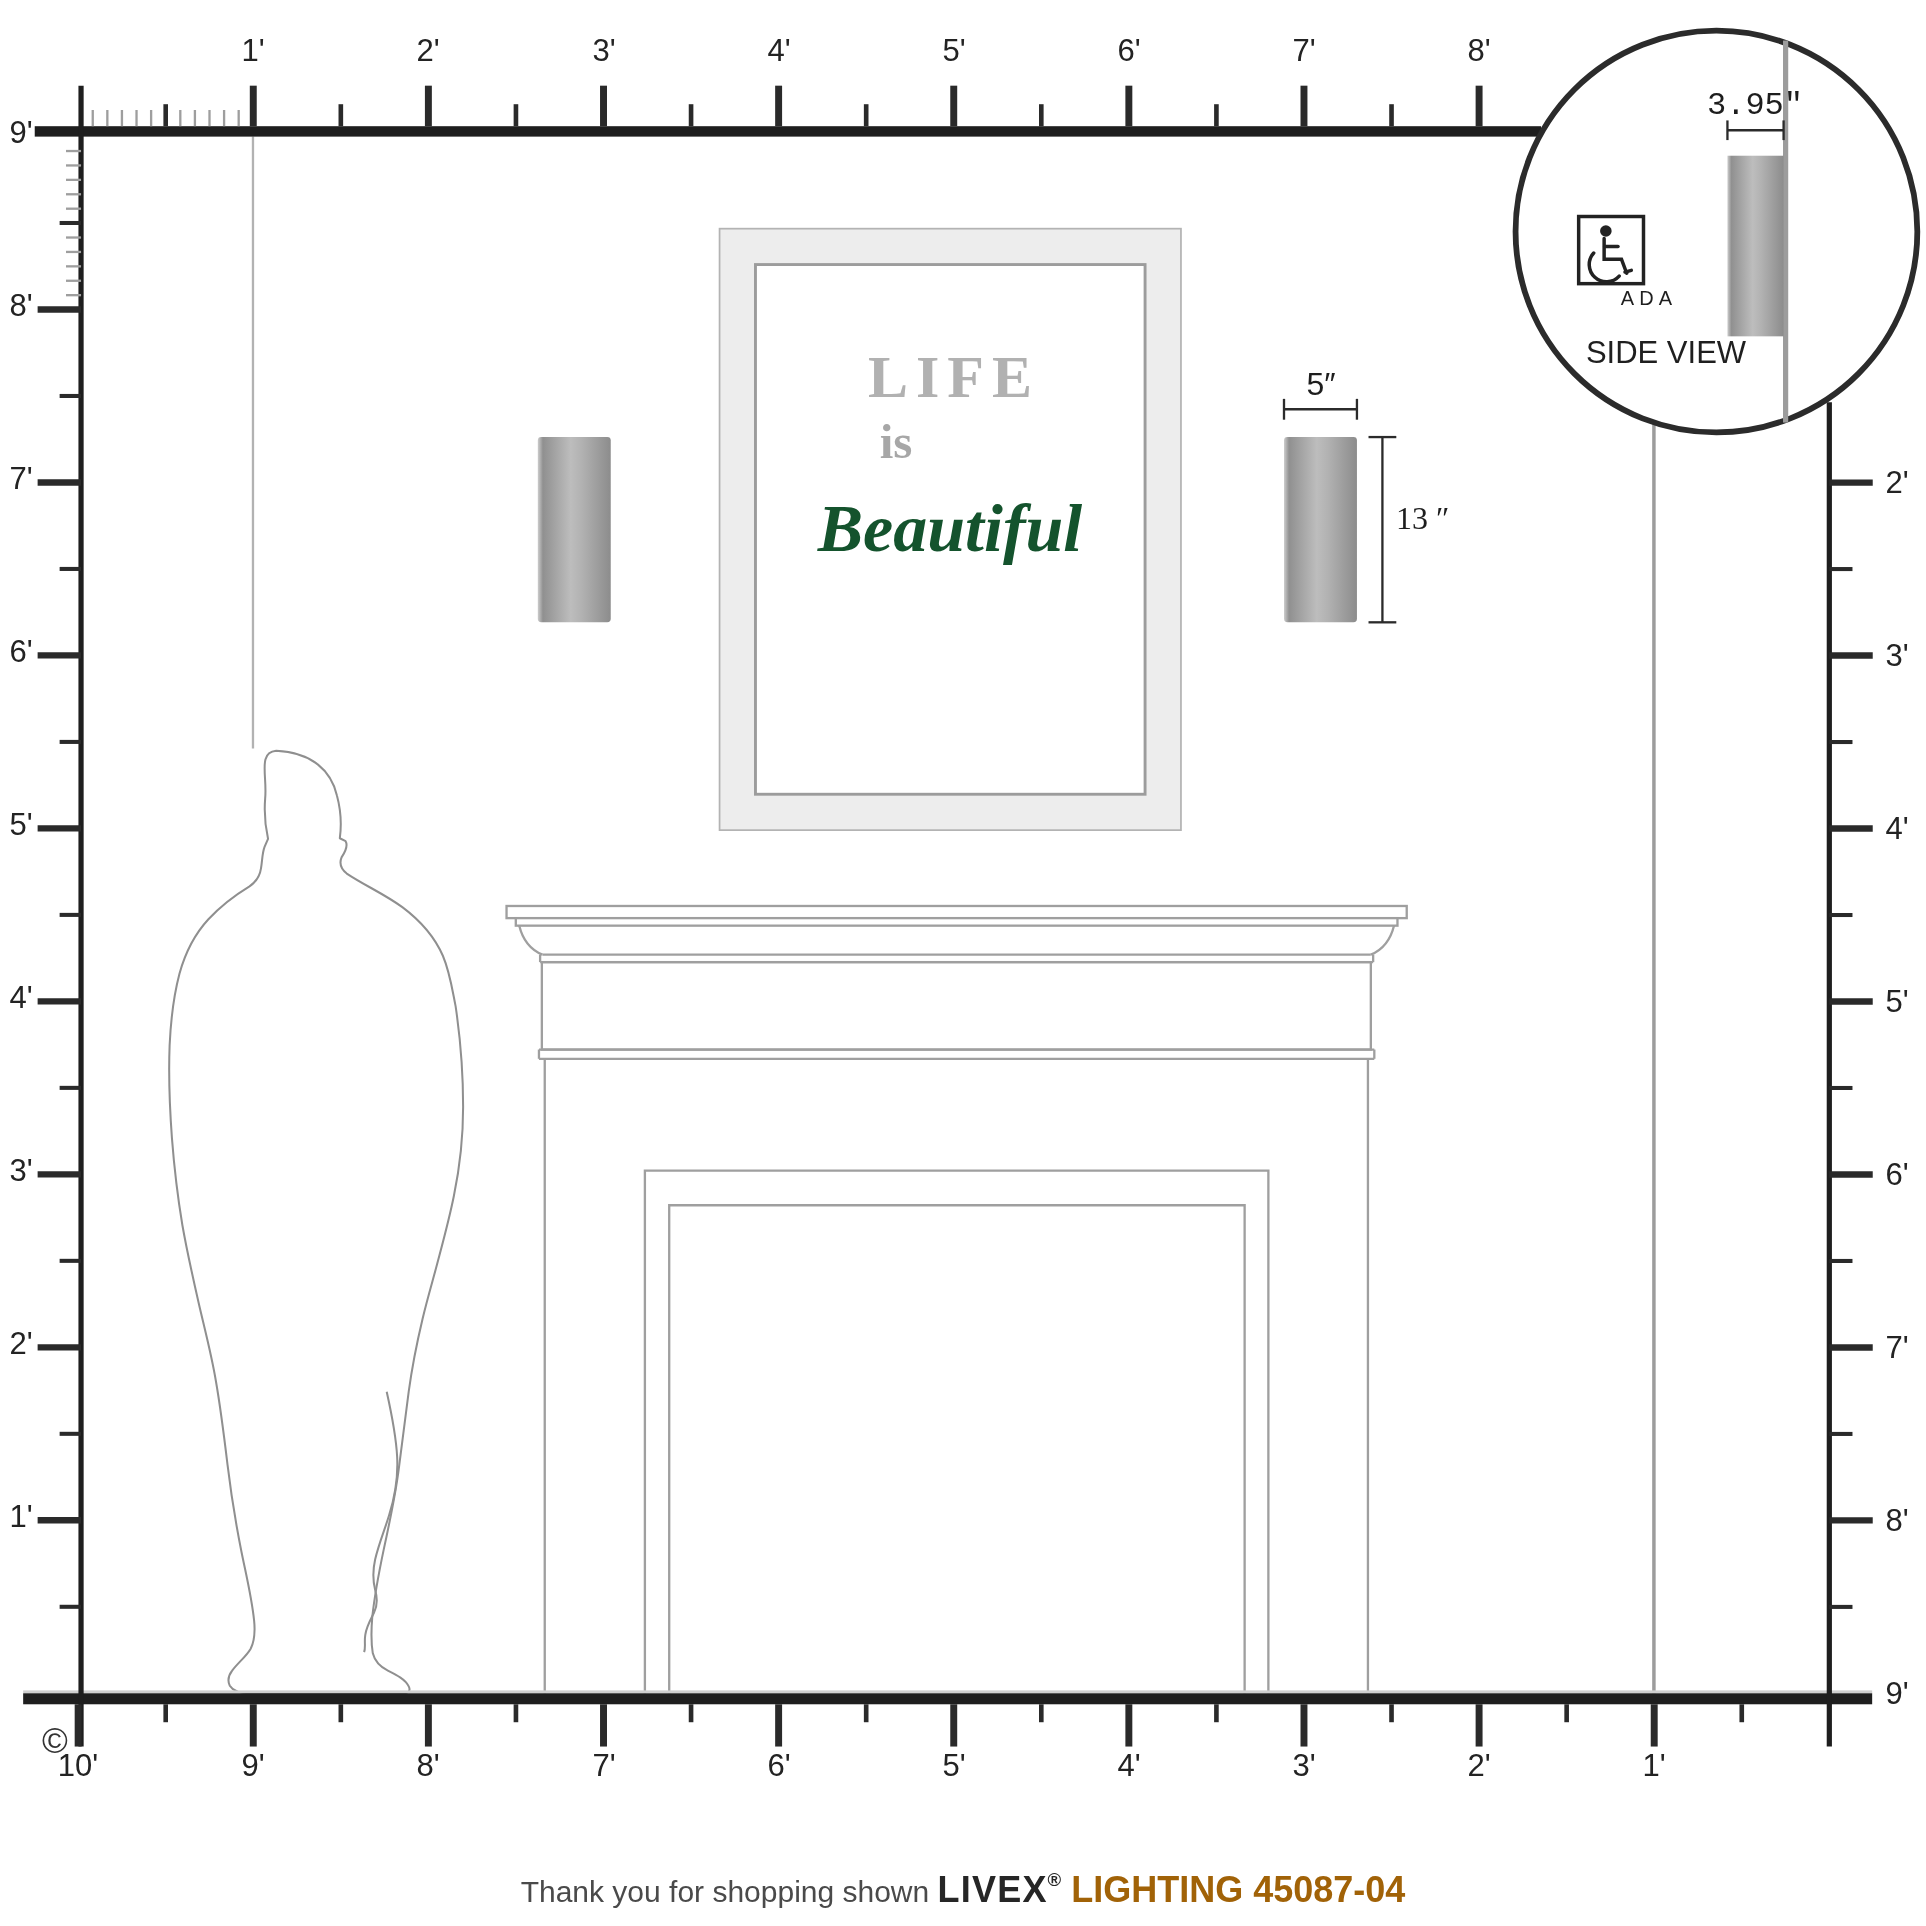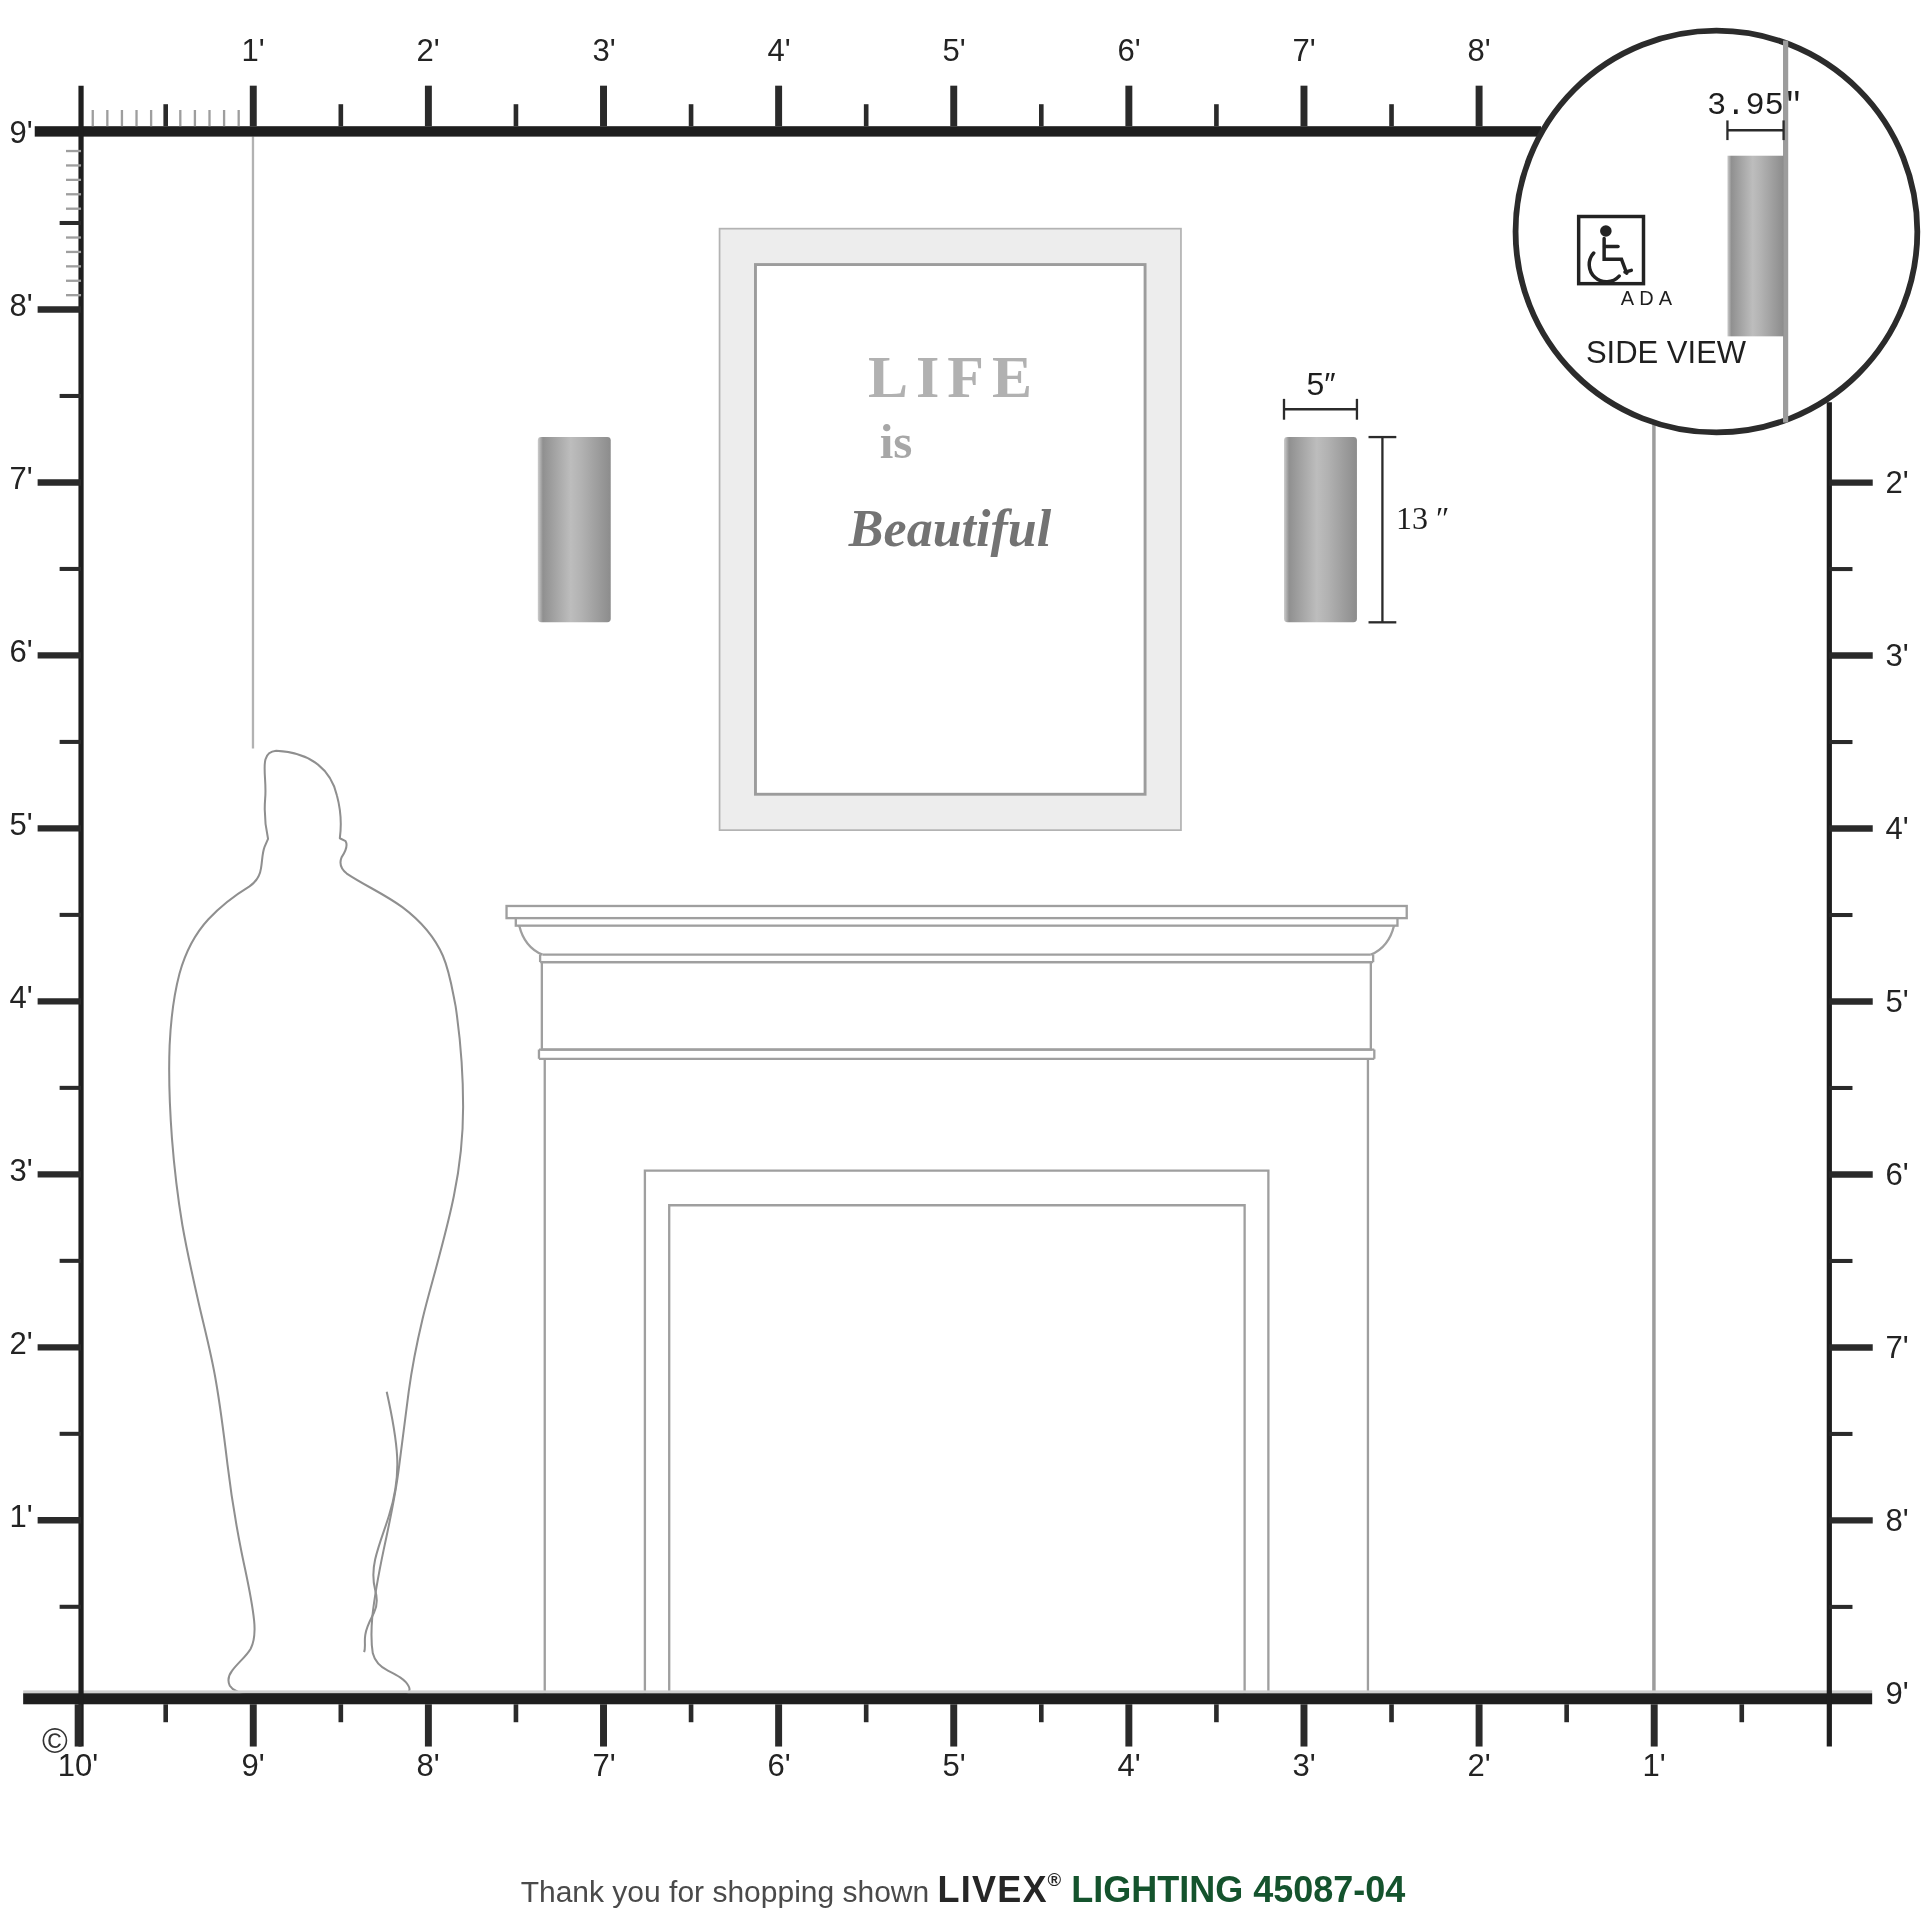--- a/index.html
+++ b/index.html
@@ -10,31 +10,31 @@
           white-space:nowrap;z-index:3;}
   .dimlabel{position:absolute;transform:translate(-50%,-50%);font-size:32px;color:#1d1d1d;
           white-space:nowrap;z-index:3;}
   .dimlabel-left{position:absolute;transform:translate(0,-50%);font-size:32px;color:#1d1d1d;
           white-space:nowrap;z-index:3;}
   .art-line1{position:absolute;transform:translate(-50%,-50%);font-family:"Liberation Serif",serif;
           font-weight:bold;font-size:60px;letter-spacing:8px;color:#b1b1b1;z-index:3;}
   .art-line2{position:absolute;transform:translate(-50%,-50%);font-family:"Liberation Serif",serif;
           font-weight:bold;font-size:49px;color:#a7a7a7;z-index:3;}
   .art-line3{position:absolute;transform:translate(-50%,-50%);font-family:"Liberation Serif",serif;
-          font-style:italic;font-weight:bold;font-size:52px;color:#737373;z-index:3;}
+          font-style:italic;font-weight:bold;font-size:68px;color:#14532d;z-index:3;}
   .inset-ada{position:absolute;transform:translate(-50%,-50%);font-size:20px;letter-spacing:5.2px;
           color:#1f1f1f;z-index:3;margin-left:36px;}
   .inset-caption{position:absolute;transform:translate(-50%,-50%);font-size:31px;color:#1f1f1f;z-index:3;}
   .copyright{position:absolute;transform:translate(-50%,-50%);font-size:35px;color:#333;z-index:3;}
   .note{position:absolute;right:20px;top:1794px;font-size:36px;color:#101010;white-space:pre;z-index:3;}
   .thanks{position:absolute;left:0;top:1869px;width:1926px;text-align:center;z-index:3;color:#3a3a3a;}
   .thanks .t-prefix{font-size:30px;color:#4a4a4a;}
   .thanks .t-brand{font-size:36px;font-weight:bold;color:#262626;letter-spacing:1.2px;}
   .thanks .t-reg{font-size:18.5px;font-weight:bold;color:#262626;vertical-align:16px;}
-  .thanks .t-product{font-size:36px;font-weight:bold;color:#14532d;}
+  .thanks .t-product{font-size:36px;font-weight:bold;color:#a16207;}
 </style>
 </head>
 <body>
 
 <div id="canvas">
 
   <svg id="linework" width="1926" height="1926" viewBox="0 0 3327 3327">
     <defs>
       <linearGradient id="scg" x1="0" y1="0" x2="1" y2="0">
         <stop offset="0" stop-color="#cdcdcd"></stop>

